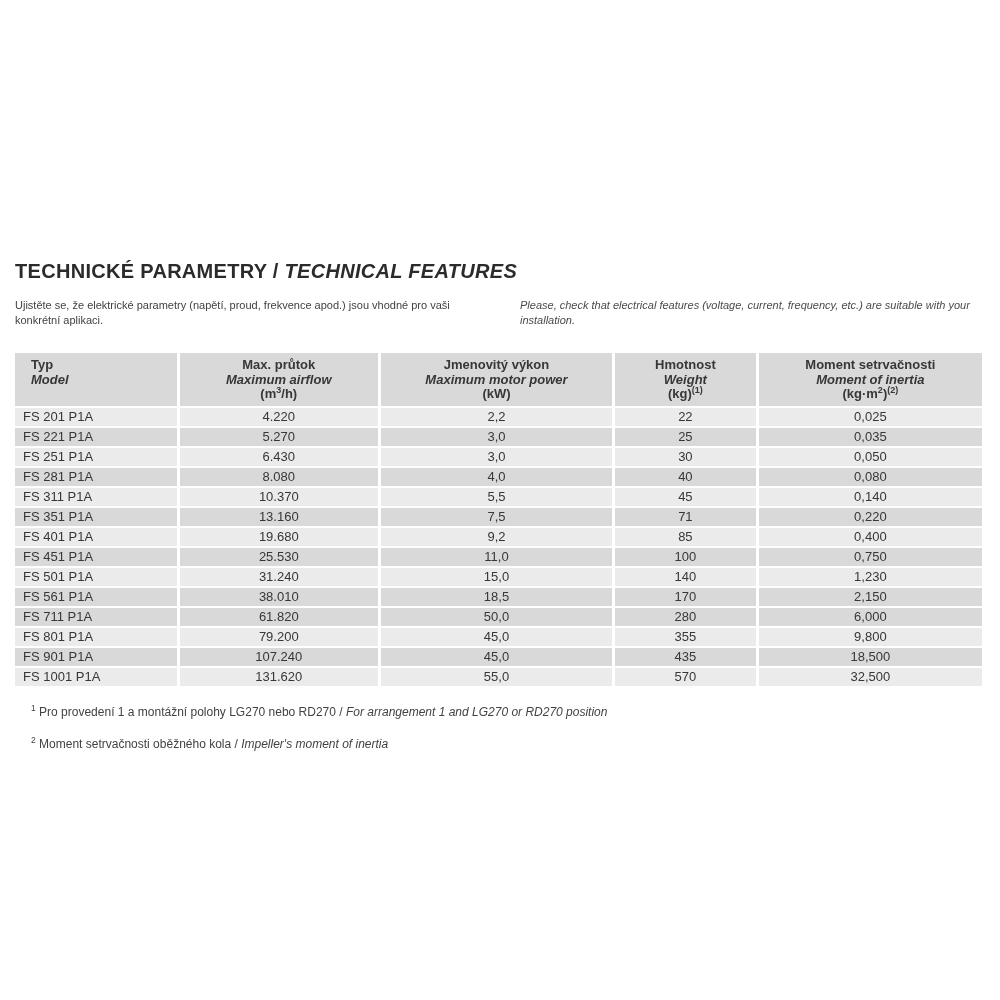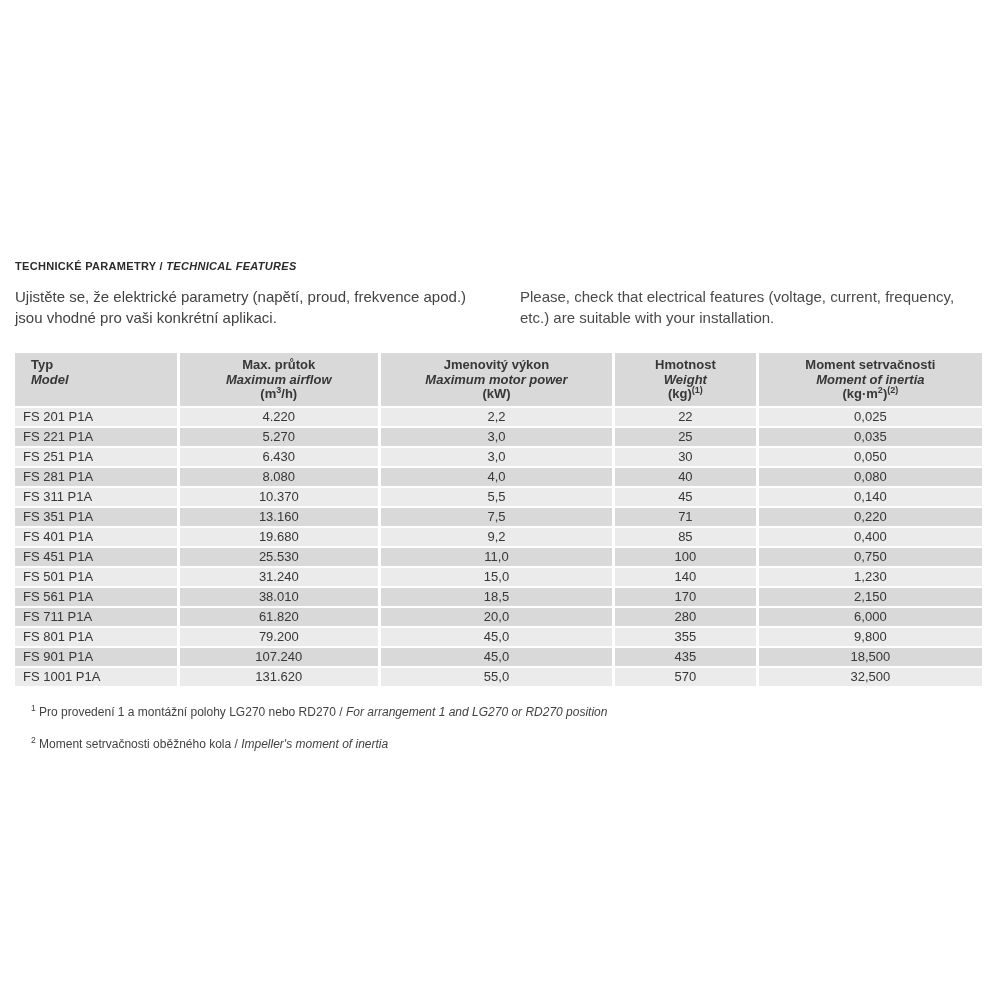--- a/index.html
+++ b/index.html
@@ -4,29 +4,29 @@
 <style>
   html,body{margin:0;padding:0;}
   body{
     width:1000px;height:1000px;background:#ffffff;
     font-family:"Liberation Sans",sans-serif;color:#3c3c3c;
   }
   .page{position:relative;width:1000px;height:1000px;overflow:hidden;background:#fff;}
   .content{position:absolute;left:15px;top:260px;width:970px;}
 
   .title{
-    margin:0 0 15px 0;font-size:11px;font-weight:bold;color:#2b2b2b;
+    margin:0 0 15px 0;font-size:20px;font-weight:bold;color:#2b2b2b;
     letter-spacing:.3px;
   }
   .title .title-en{font-style:italic;}
 
   .intro{display:flex;gap:27px;align-items:flex-start;}
-  .intro p{margin:0;font-size:15px;line-height:1.38;}
+  .intro p{margin:0;font-size:11px;line-height:1.38;}
   .intro .intro-cz{width:478px;color:#424242;}
-  .intro .intro-en{width:465px;color:#4a4a4a;text-align:left;}
+  .intro .intro-en{width:465px;font-style:italic;color:#4a4a4a;text-align:left;}
 
   table.spec{
     border-collapse:separate;border-spacing:3px 2px;
     margin:23px 0 0 -3px;table-layout:fixed;
   }
   .spec th,.spec td{box-sizing:border-box;font-size:13px;color:#373737;}
   .spec thead th{
     background:#d9d9d9;vertical-align:top;text-align:center;
     font-weight:bold;padding:5px 8px 4px 8px;height:46px;line-height:14.5px;
   }
@@ -163,21 +163,21 @@
           <tr class="dark">
             <td class="model-cell">FS 561 P1A</td>
             <td>38.010</td>
             <td>18,5</td>
             <td>170</td>
             <td>2,150</td>
           </tr>
           <tr class="dark">
             <td class="model-cell">FS 711 P1A</td>
             <td>61.820</td>
-            <td>20,0</td>
+            <td>50,0</td>
             <td>280</td>
             <td>6,000</td>
           </tr>
           <tr class="light">
             <td class="model-cell">FS 801 P1A</td>
             <td>79.200</td>
             <td>45,0</td>
             <td>355</td>
             <td>9,800</td>
           </tr>

